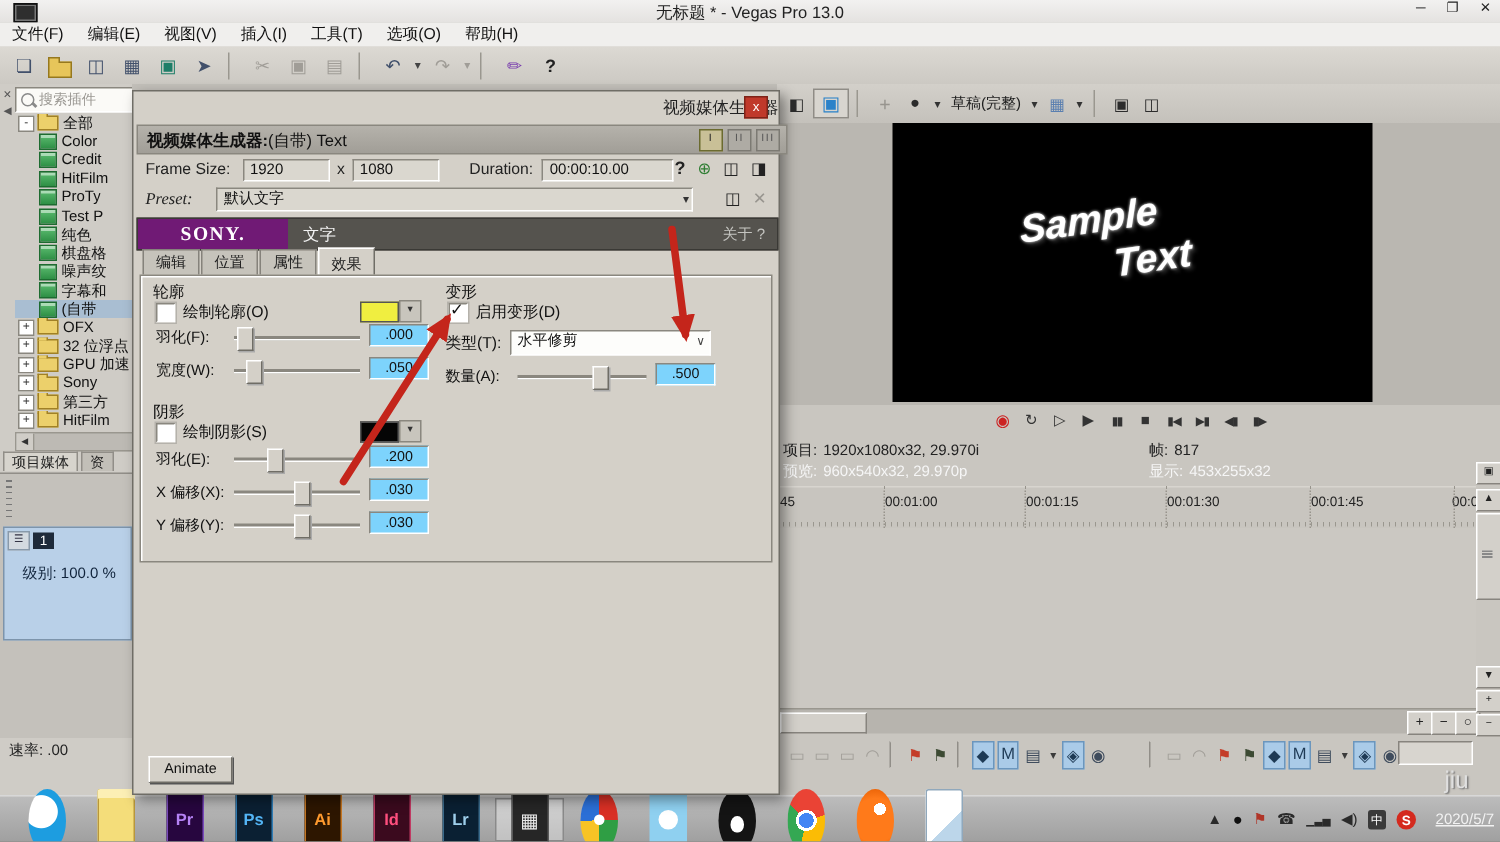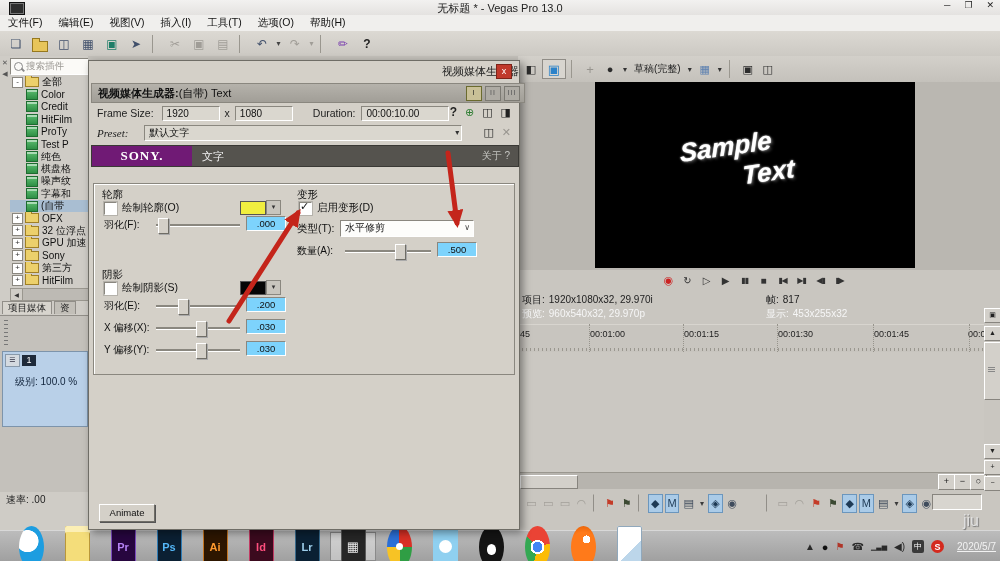--- a/index.html
+++ b/index.html
@@ -513,36 +513,50 @@
       <span class="hicons">
         <span class="hic">◫</span>
         <span class="hic dim">✕</span>
       </span>
     </div>
     <div class="sony-bar">
       <span class="sony-logo">SONY.</span>
       <span class="plug-name">文字</span>
       <span class="about">关于 ?</span>
     </div>
+    <div class="tabs">
+
+    <span class="tab">编辑</span>
+        <span class="tab">位置</span>
+        <span class="tab">属性</span>
+        <span class="tab on">效果</span>
+      </div>
 
     <div class="fx-panel">
 
       <span class="gtitle" style="left:8px;top:4px;">轮廓</span>
       <div class="cbrow" style="left:10px;top:17px;">
         <span class="cb"></span>
         <span>绘制轮廓(O)</span>
       </div>
       <span class="swatch" style="left: 146px; top: 17px; background: rgb(240, 238, 64);"></span>
       <span class="sw-arrow" style="left:172px;top:16px;">▾</span>
       <div class="frow" style="left:4px;top:32px;width:192px;">
         <span class="slbl">羽化(F):</span>
         <span class="strack" style="left:58px;width:84px;">
             <span class="sthumb" style="left:2px;"></span>
           </span>
         <span class="sval" style="left:148px;">.000</span>
+      </div>
+      <div class="frow" style="left:4px;top:54px;width:192px;">
+        <span class="slbl">宽度(W):</span>
+        <span class="strack" style="left:58px;width:84px;">
+            <span class="sthumb" style="left:8px;"></span>
+          </span>
+        <span class="sval" style="left:148px;">.050</span>
       </div>
 
       <span class="gtitle" style="left:8px;top:84px;">阴影</span>
       <div class="cbrow" style="left:10px;top:97px;">
         <span class="cb"></span>
         <span>绘制阴影(S)</span>
       </div>
       <span class="swatch" style="left: 146px; top: 97px; background: rgb(5, 5, 5);"></span>
       <span class="sw-arrow" style="left:172px;top:96px;">▾</span>
       <div class="frow" style="left:4px;top:113px;width:192px;">

